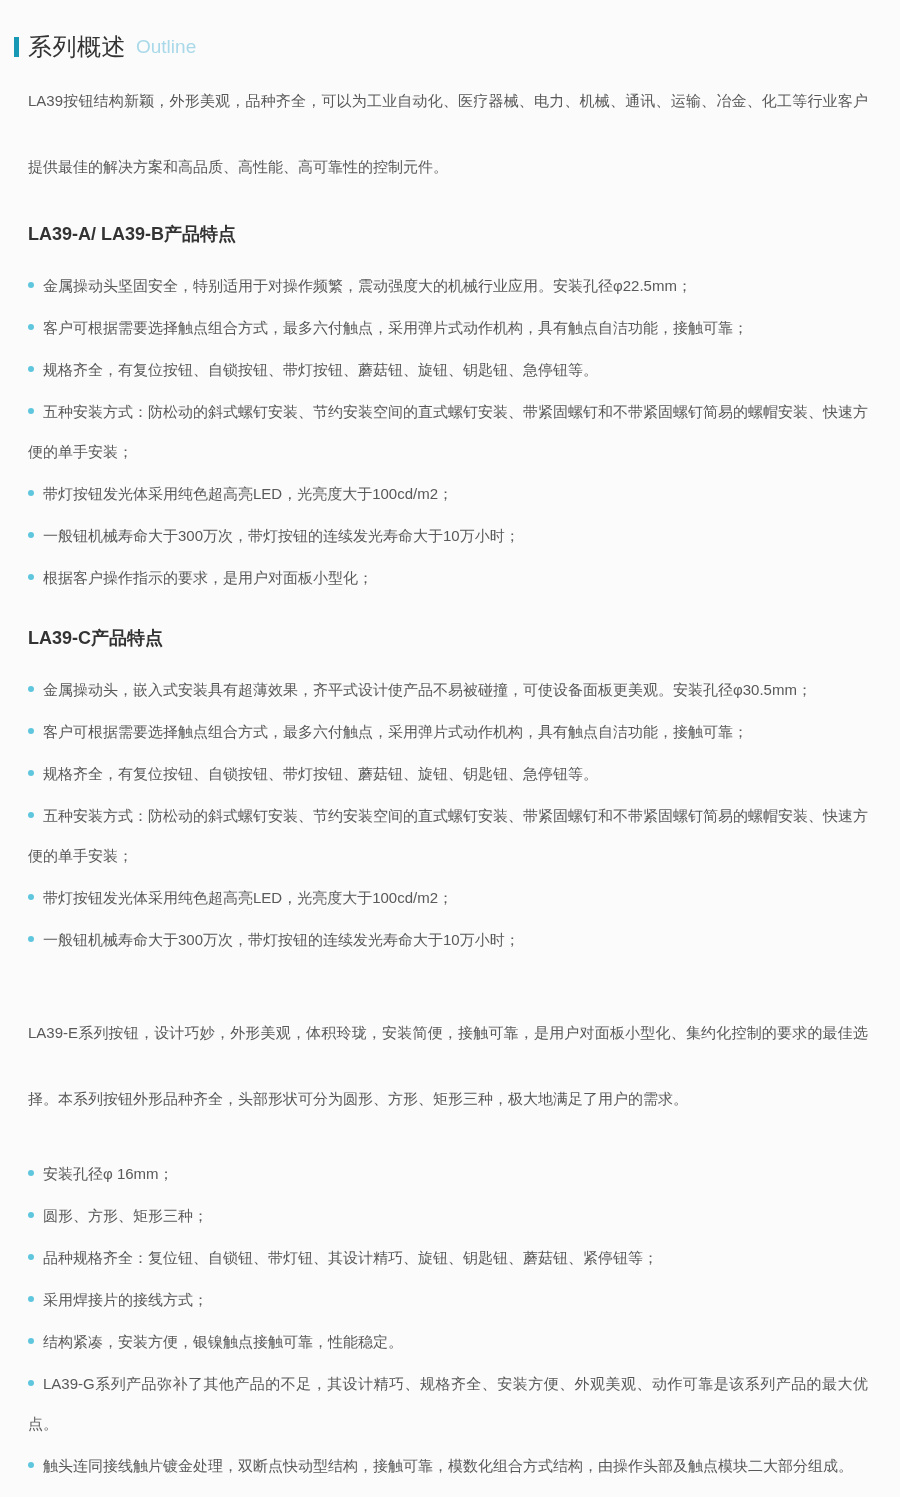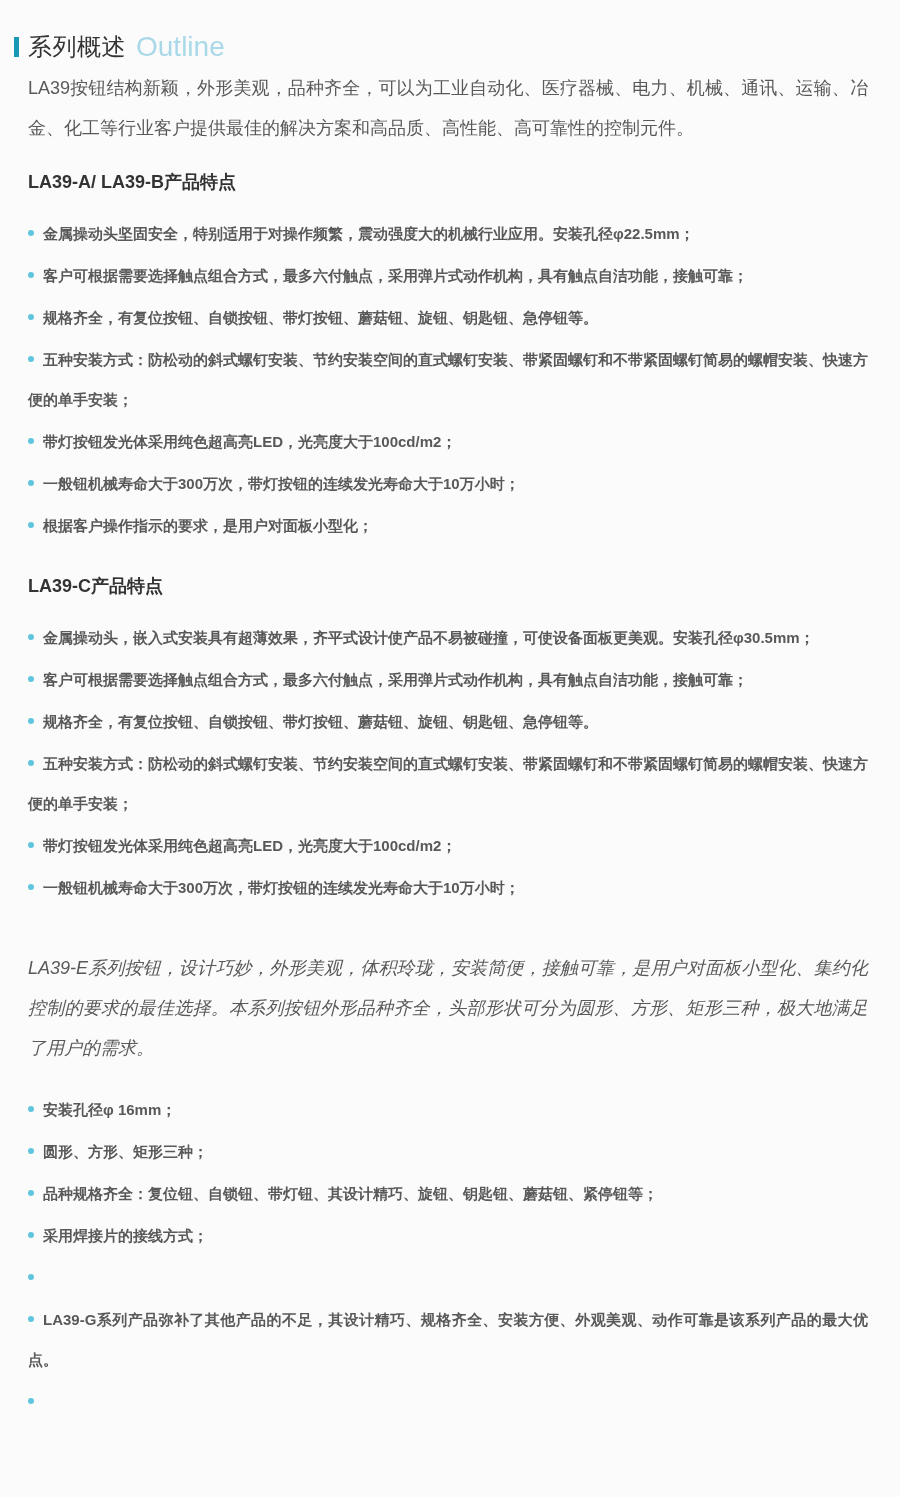--- a/index.html
+++ b/index.html
@@ -33,62 +33,61 @@
     height: 20px;
     background: var(--accent);
     margin-right: 9px;
   }
   .zh {
     font-size: 24px;
     color: var(--heading-text);
     letter-spacing: 0.5px;
   }
   .en {
-    font-size: 28px;
+    font-size: 19px;
     color: var(--title-en);
     margin-left: 10px;
   }
   .body {
     margin: 0 32px 0 28px;
   }
   .para {
-    font-size: 18px;
+    font-size: 15px;
     color: var(--body-text);
-    line-height: 40px;
+    line-height: 66px;
     margin-top: 10px;
     text-align: justify;
   }
   .h2 {
     font-size: 18px;
     font-weight: bold;
     color: var(--heading-text);
     line-height: 20px;
     margin-top: 24px;
   }
   .list { margin-top: 22px; }
   .li {
     font-size: 15px;
     color: var(--body-text);
     line-height: 40px;
     margin-bottom: 2px;
     text-align: justify;
-    font-weight: bold;
   }
   .dot {
     display: inline-block;
     width: 6px;
     height: 6px;
     border-radius: 50%;
     background: var(--bullet);
     vertical-align: middle;
     margin-right: 9px;
     transform: translateY(-2px);
   }
   .list + .h2 { margin-top: 30px; }
-  .list + .para { margin-top: 40px; font-style: italic; }
+  .list + .para { margin-top: 40px; }
   .h2 + .list { margin-top: 22px; }
 </style>
 </head>
 <body>
 
 <div class="page">
   <div class="sec-header">
     <span class="bar"></span>
     <span class="zh">系列概述</span>
     <span class="en">Outline</span>
@@ -113,18 +112,18 @@
         <p class="li"><span class="dot"></span><span>五种安装方式：防松动的斜式螺钉安装、节约安装空间的直式螺钉安装、带紧固螺钉和不带紧固螺钉简易的螺帽安装、快速方便的单手安装；</span></p>
         <p class="li"><span class="dot"></span><span>带灯按钮发光体采用纯色超高亮LED，光亮度大于100cd/m2；</span></p>
         <p class="li"><span class="dot"></span><span>一般钮机械寿命大于300万次，带灯按钮的连续发光寿命大于10万小时；</span></p>
       </div>
       <p class="para">LA39-E系列按钮，设计巧妙，外形美观，体积玲珑，安装简便，接触可靠，是用户对面板小型化、集约化控制的要求的最佳选择。本系列按钮外形品种齐全，头部形状可分为圆形、方形、矩形三种，极大地满足了用户的需求。</p>
       <div class="list">
         <p class="li"><span class="dot"></span><span>安装孔径φ 16mm；</span></p>
         <p class="li"><span class="dot"></span><span>圆形、方形、矩形三种；</span></p>
         <p class="li"><span class="dot"></span><span>品种规格齐全：复位钮、自锁钮、带灯钮、其设计精巧、旋钮、钥匙钮、蘑菇钮、紧停钮等；</span></p>
         <p class="li"><span class="dot"></span><span>采用焊接片的接线方式；</span></p>
-        <p class="li"><span class="dot"></span></p>
+        <p class="li"><span class="dot"></span><span>结构紧凑，安装方便，银镍触点接触可靠，性能稳定。</span></p>
         <p class="li"><span class="dot"></span><span>LA39-G系列产品弥补了其他产品的不足，其设计精巧、规格齐全、安装方便、外观美观、动作可靠是该系列产品的最大优点。</span></p>
-        <p class="li"><span class="dot"></span></p>
+        <p class="li"><span class="dot"></span><span>触头连同接线触片镀金处理，双断点快动型结构，接触可靠，模数化组合方式结构，由操作头部及触点模块二大部分组成。</span></p>
       </div>
     </div>
 </div>
 
 </body></html>

